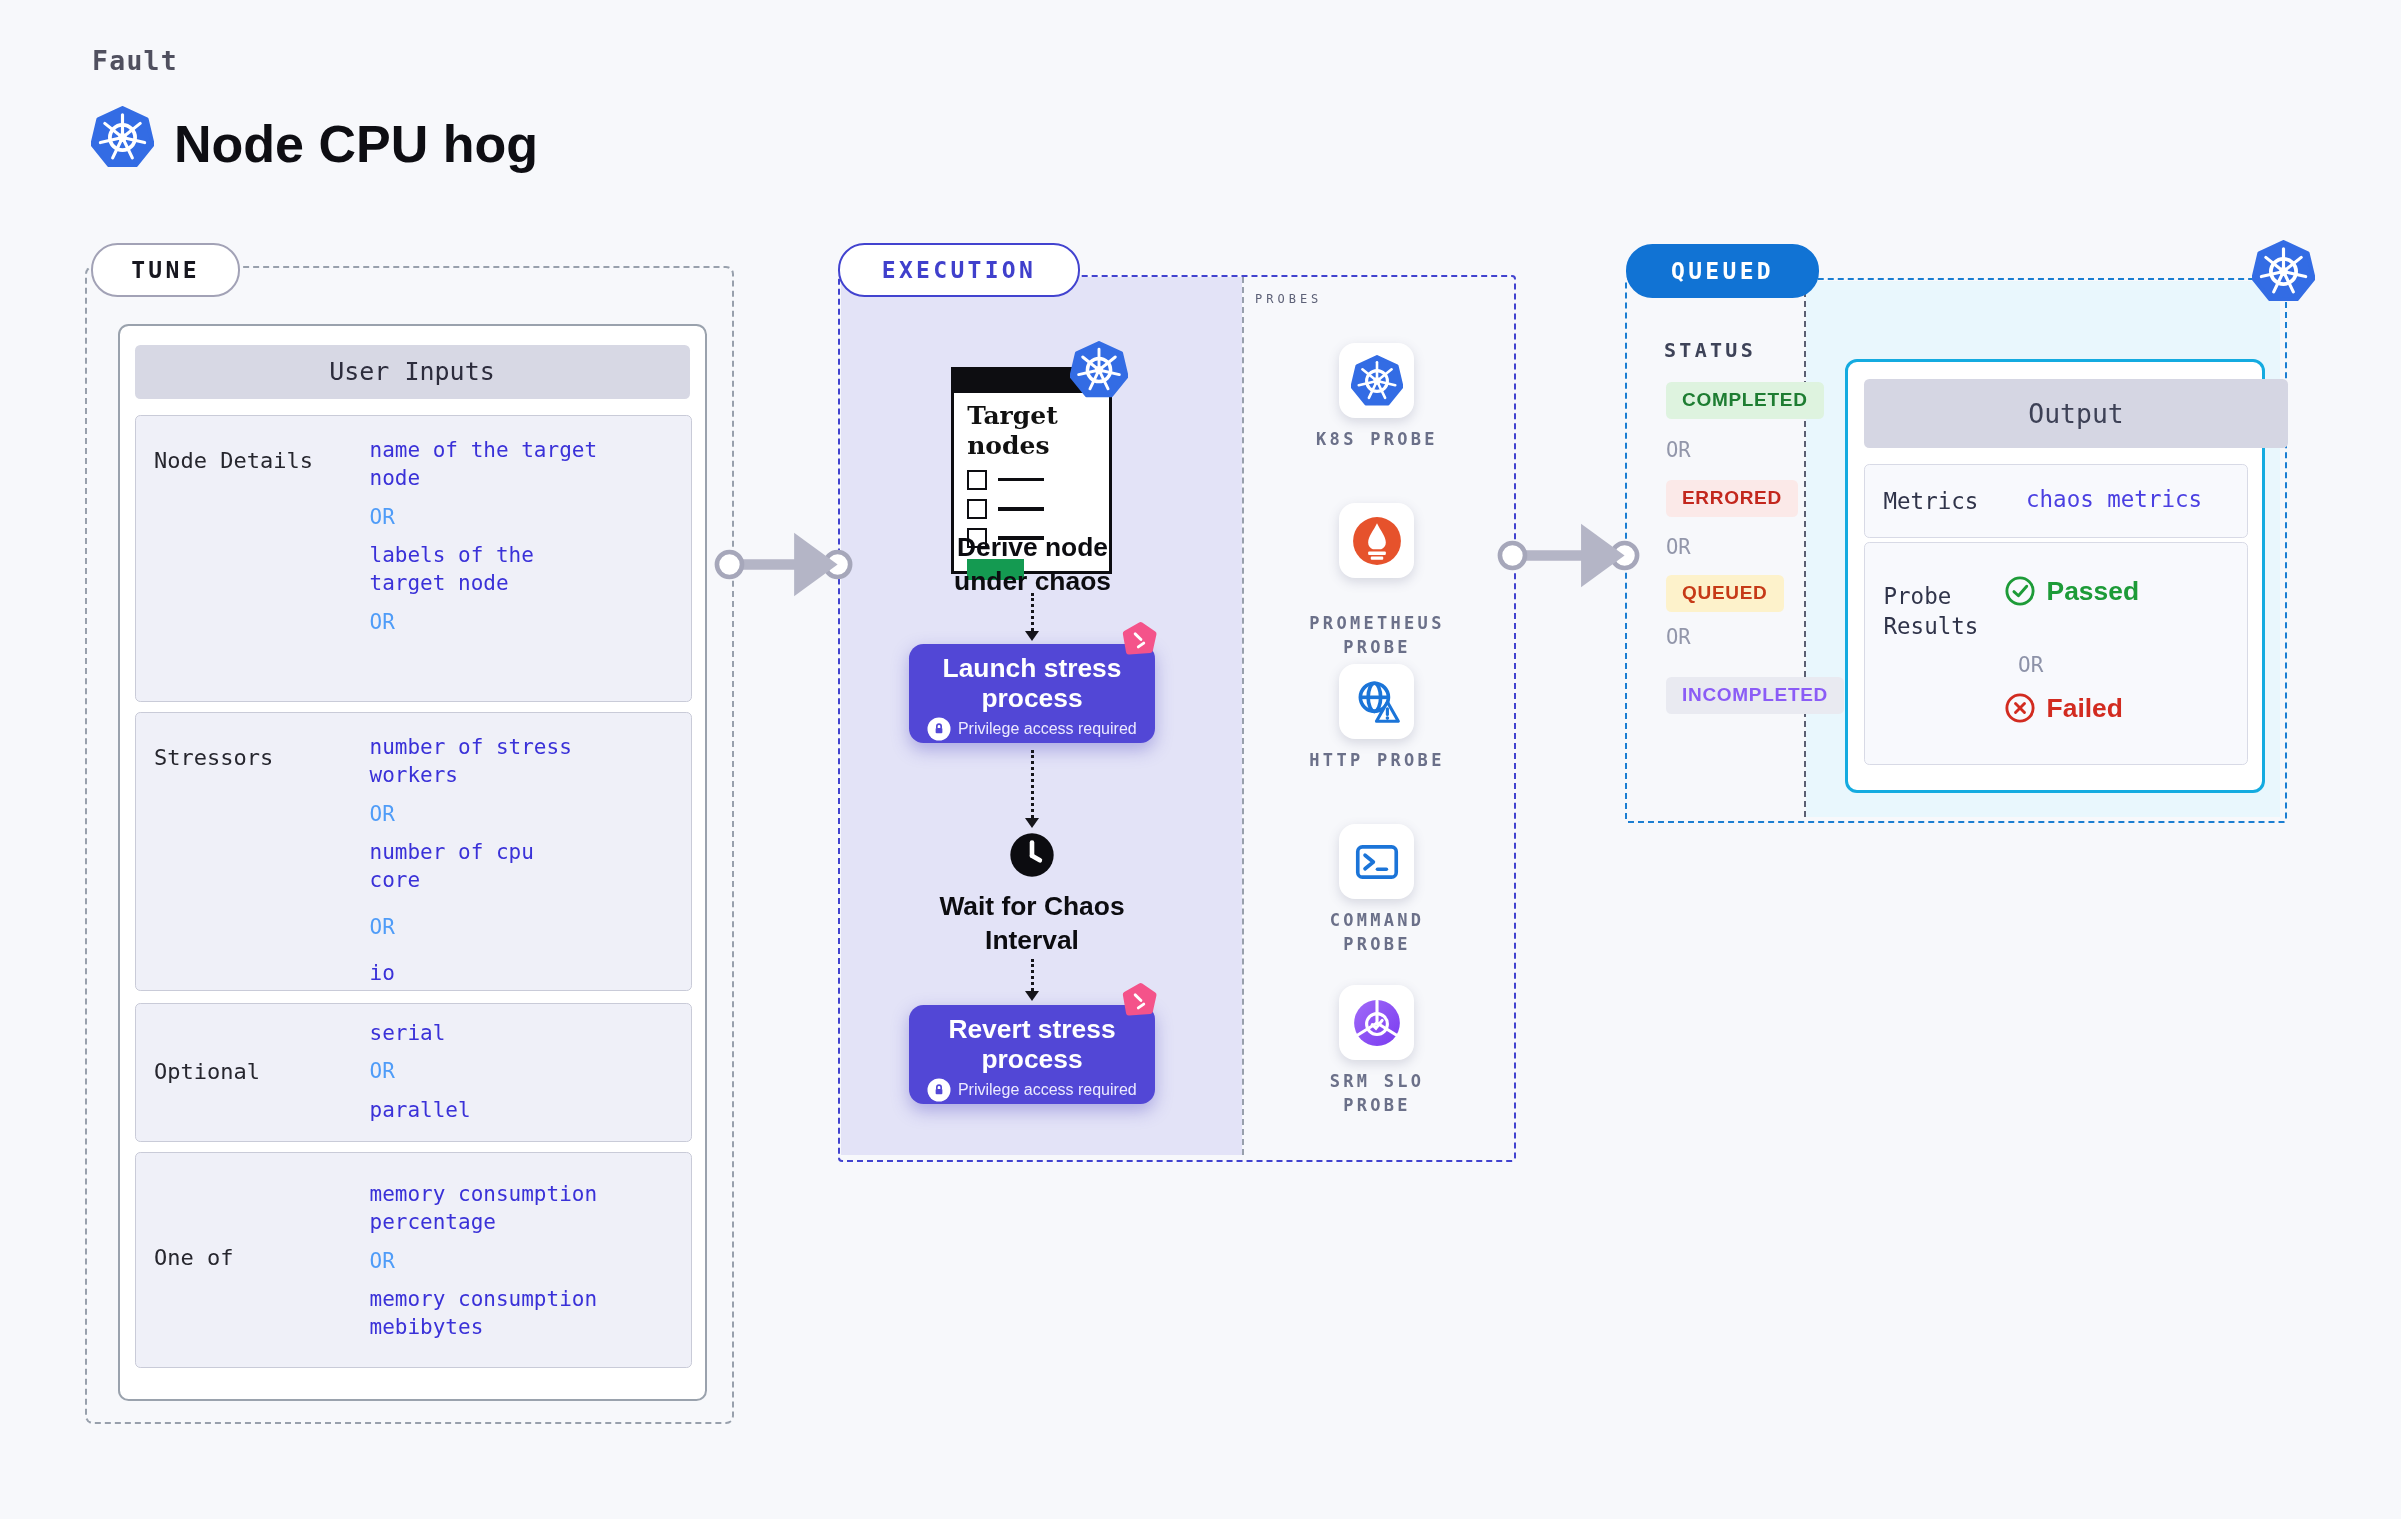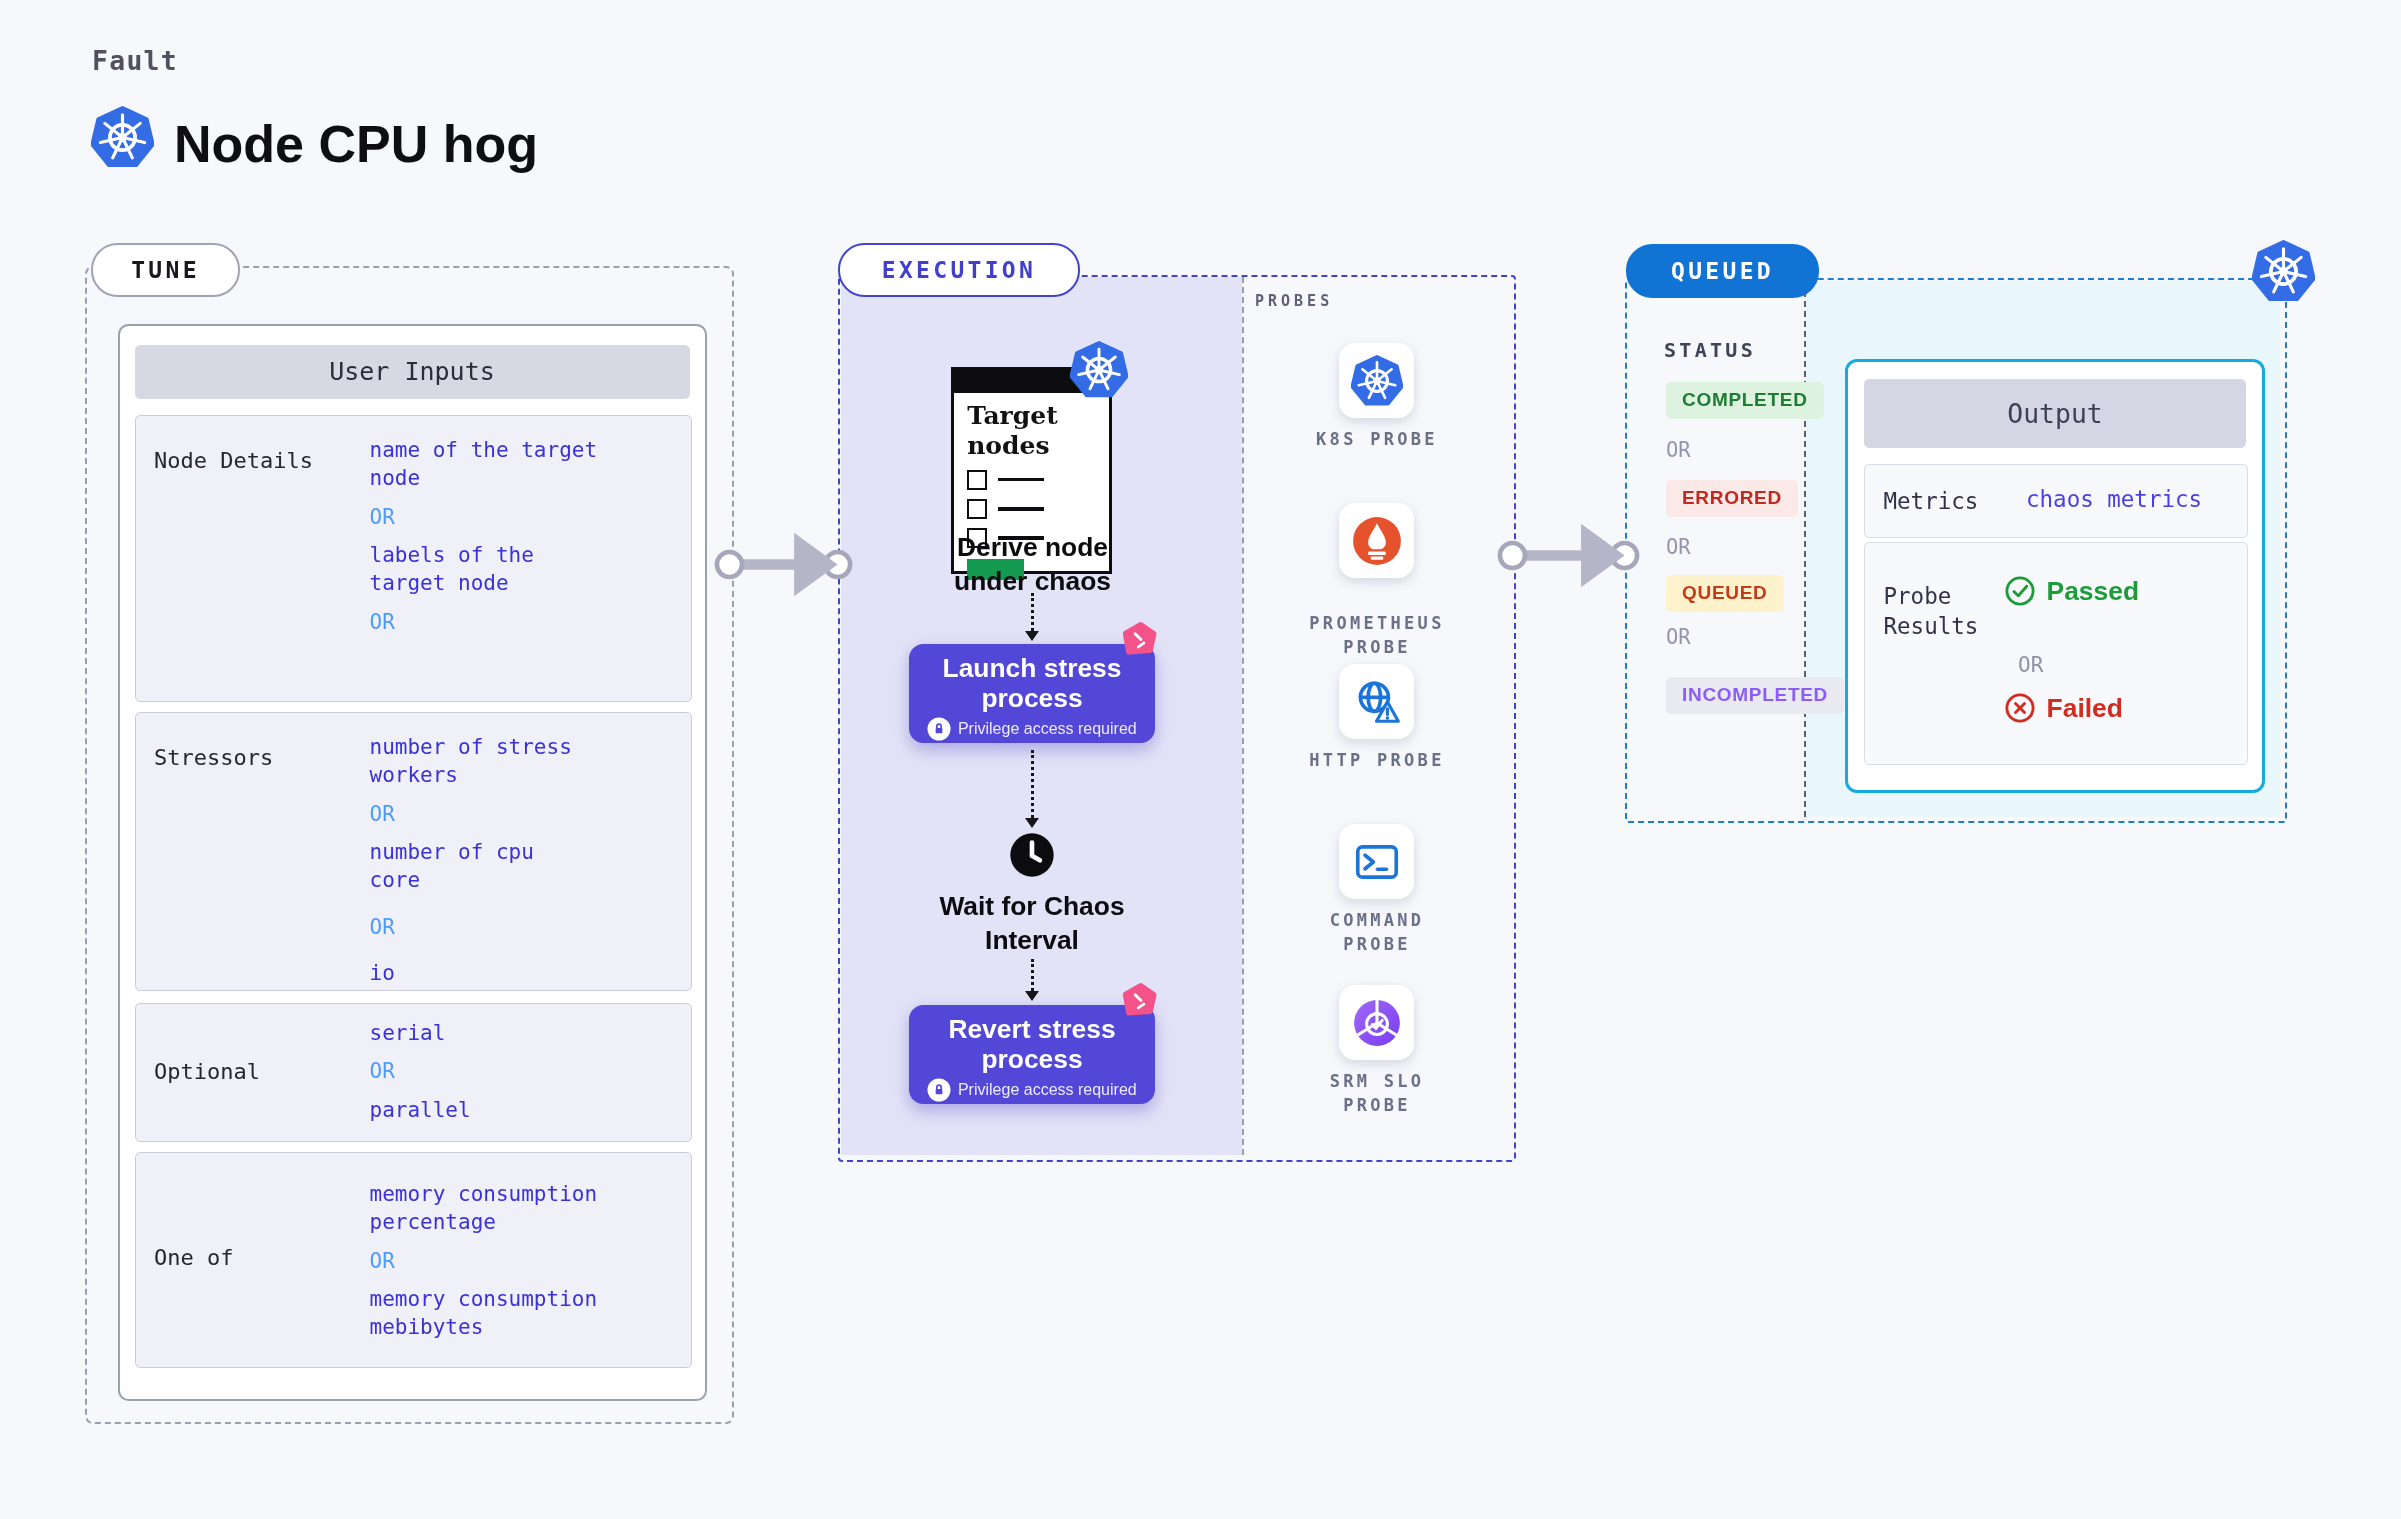--- a/index.html
+++ b/index.html
@@ -69,40 +69,40 @@
   .chaos-btn{left:909px;top:644px;width:246px;height:99px;background:#5247d6;border:none;border-radius:14.5px;
              box-shadow:0 6.6px 17px rgba(70,60,190,.35);z-index:2;cursor:pointer;padding:0;}
   .chaos-btn.revert{top:1005px;}
   .btn-title{font-family:"Liberation Sans",sans-serif;font-weight:bold;color:#fff;font-size:26.4px;line-height:30px;text-align:center;margin-top:6.6px;}
   .btn-priv{display:flex;align-items:center;justify-content:center;gap:6.6px;margin-top:4px;}
   .btn-priv span{font-family:"Liberation Sans",sans-serif;font-size:16px;color:#eceaff;}
   .pink-deco{width:38px;height:38px;z-index:3;transform:rotate(6deg);}
   .clock-icon{left:1009px;top:832px;width:46px;height:46px;z-index:2;}
 
   
-  .probes-head{left:1255px;top:292px;font-size:15px;font-weight:bold;color:#5d6177;letter-spacing:4px;z-index:2;}
+  .probes-head{left:1255px;top:292px;font-size:12px;font-weight:normal;color:#5d6177;letter-spacing:4px;z-index:2;}
   .probe-card{width:75px;height:75px;background:#fff;border-radius:16px;z-index:2;
               box-shadow:0 4px 12px rgba(80,85,120,.20);display:flex;align-items:center;justify-content:center;}
   .probe-card svg{width:52px;height:52px;}
   .probe-label{width:172px;text-align:center;font-size:17px;font-weight:bold;color:#6b7089;
                letter-spacing:3.3px;line-height:24.4px;z-index:2;}
 
   
   .status-head{left:1664px;top:338px;font-size:20px;font-weight:bold;color:#3e4358;letter-spacing:3.3px;z-index:3;}
   .badge{position:absolute;font-family:"Liberation Sans",sans-serif;font-weight:bold;font-size:19px;
          padding:7.3px 16px;border-radius:5.3px;letter-spacing:0.7px;z-index:3;}
   .b-completed{left:1666px;top:382px;background:#def3df;color:#1e7d32;}
   .b-errored{left:1666px;top:480px;background:#fbe9e8;color:#c3271d;}
   .b-queued{left:1666px;top:575px;background:#fdf2cb;color:#c63a17;}
   .b-incompleted{left:1666px;top:669px;background:#e9eaf1;color:#8b5cf6;margin-top:8px;}
   .or-gray{position:absolute;font-size:20.5px;color:#9296aa;z-index:3;}
   .org-1{left:1666px;top:438px;} .org-2{left:1666px;top:535px;} .org-3{left:1666px;top:625px;}
 
   .out-card{left:1845px;top:359px;width:414px;height:428px;background:#fff;border:3.3px solid #14abe0;border-radius:12px;z-index:3;}
-  .out-head{position:absolute;left:16px;top:16.5px;width:382px;height:69px;background:#d5d6e3;border-radius:5.3px;
+  .out-head{position:absolute;left:16px;top:16.5px;width:424px;height:69px;background:#d5d6e3;border-radius:5.3px;
             text-align:center;line-height:69px;font-size:26.4px;color:#3d4156;}
   .out-row{position:absolute;left:16px;width:382px;background:#f8f9fd;border:1.3px solid #d8dae6;border-radius:5.3px;}
   .out-row-metrics{top:102px;height:72px;}
   .out-row-probe{top:180px;height:221px;}
   .out-label{position:absolute;left:18.5px;font-size:22.5px;line-height:30px;color:#30344a;}
   .metrics-value{position:absolute;left:161px;top:21px;font-size:22.5px;color:#4b40e2;}
   .pr-item{position:absolute;display:flex;align-items:center;gap:10.6px;}
   .pr-item svg{width:32px;height:32px;}
   .pr-text{font-family:"Liberation Sans",sans-serif;font-weight:bold;font-size:26.4px;}
   .passed .pr-text{color:#1d9b38;} .failed .pr-text{color:#d22b20;}

